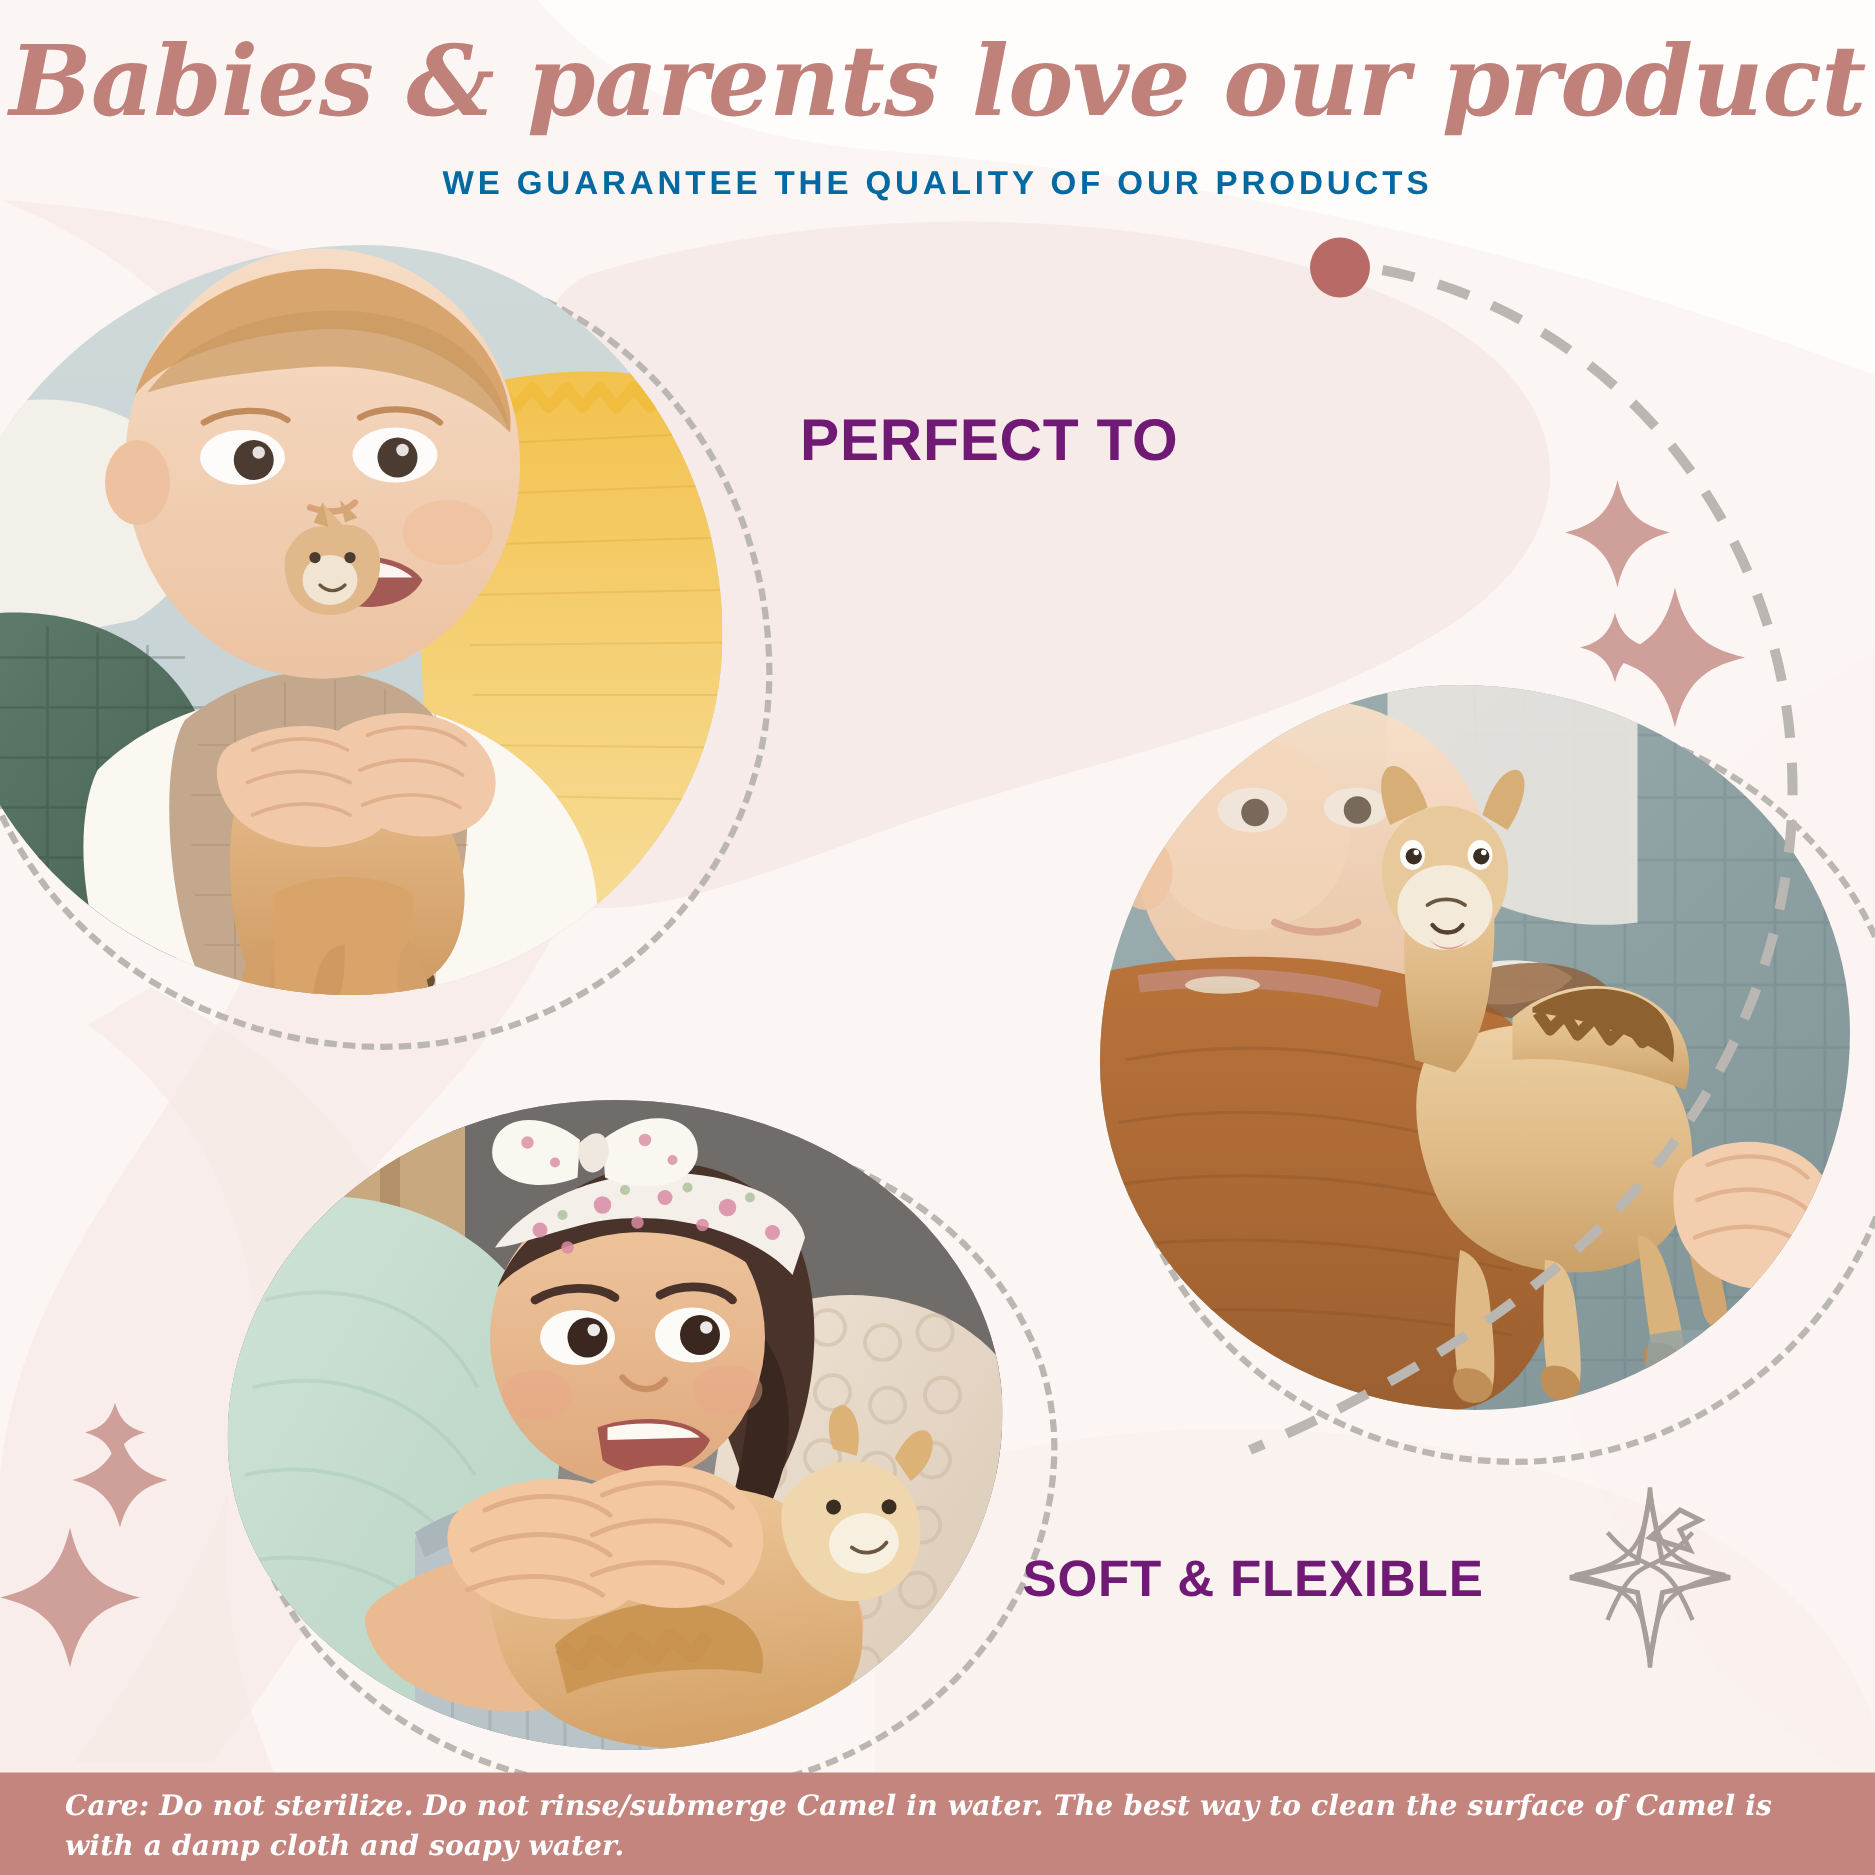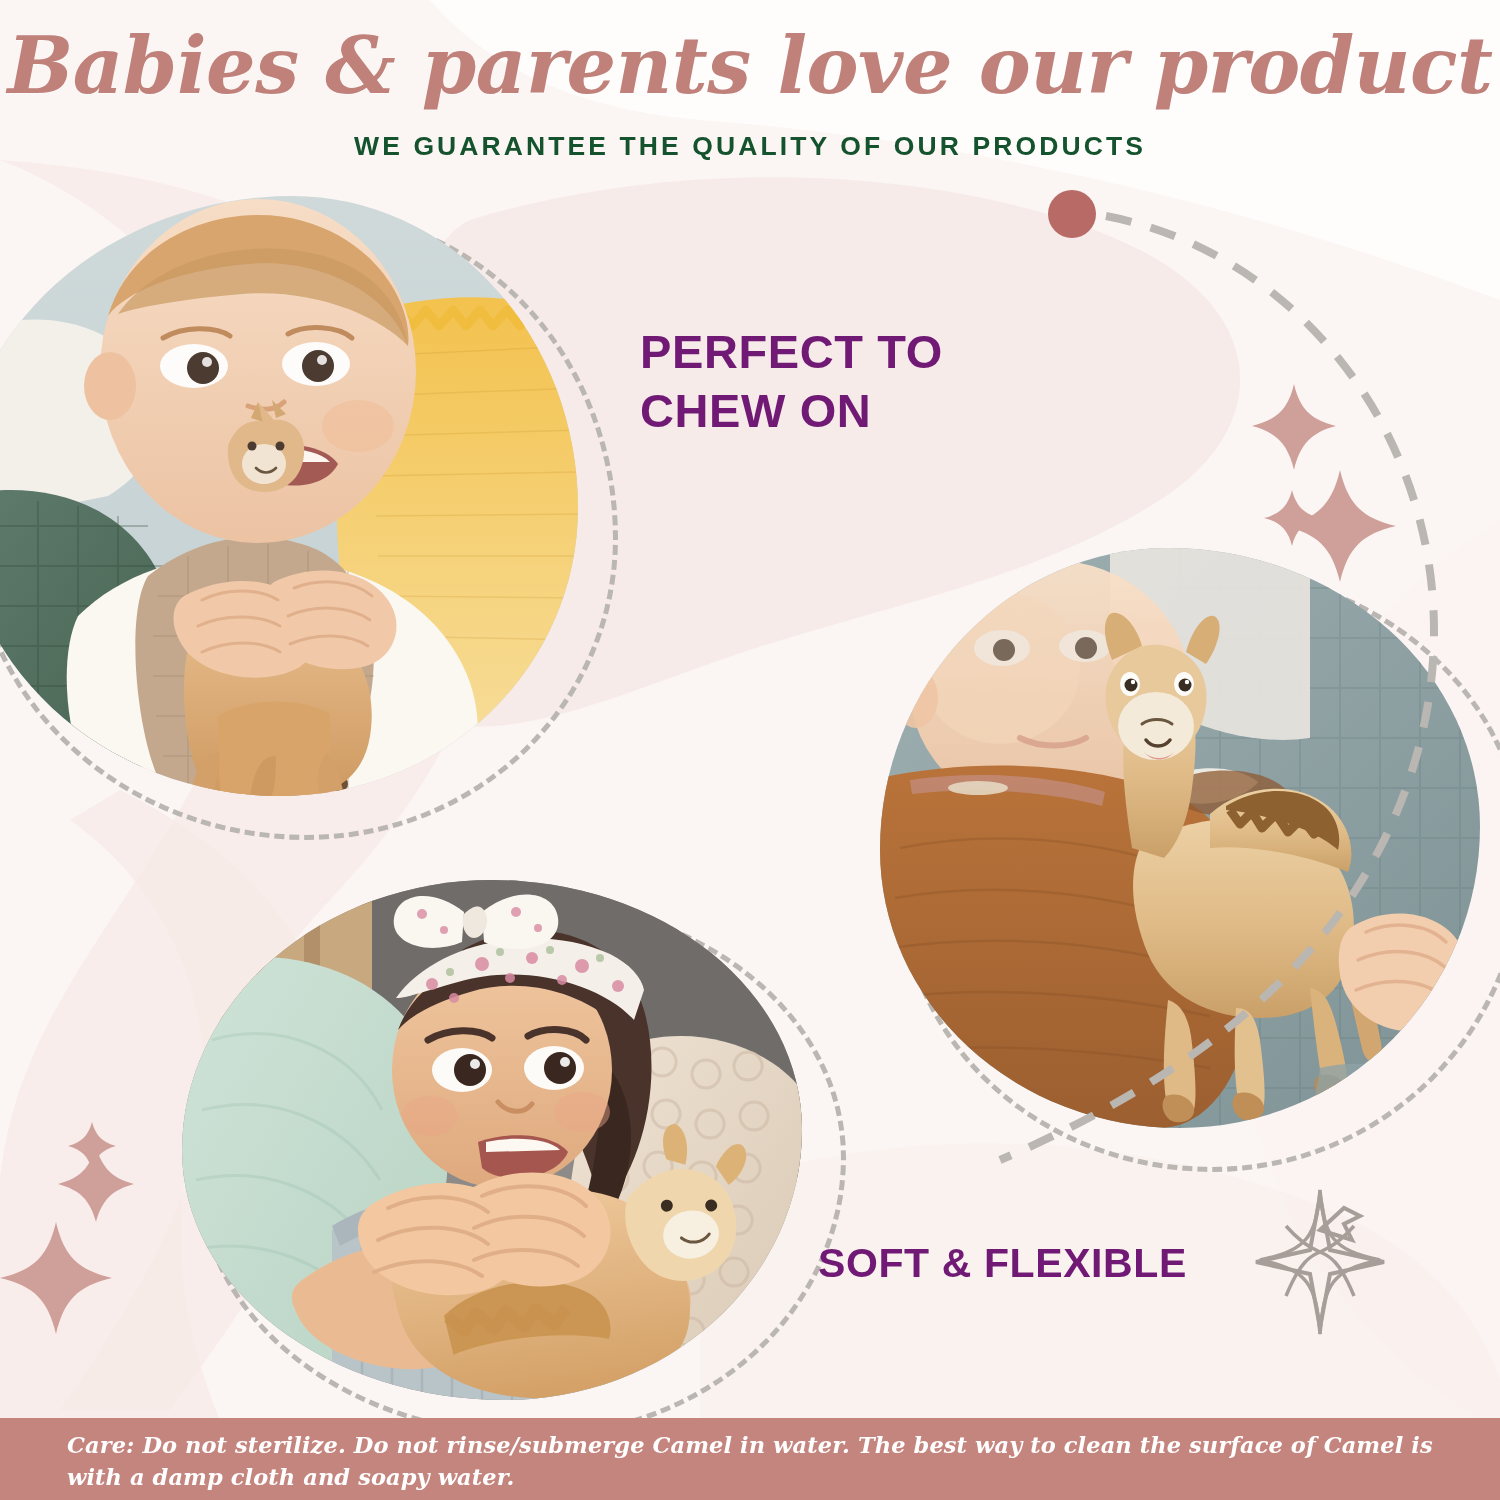--- a/index.html
+++ b/index.html
@@ -25,21 +25,21 @@
     font-size:78px;
     color:#c0817a;
     letter-spacing:-0.5px;
     line-height:1.12;
     margin-top:22px;
     text-shadow:0 1px 0 rgba(255,255,255,.5);
   }
   .subtitle {
     font-size:26.5px;
     font-weight:700;
-    color:#14532d;
+    color:#0369a1;
     letter-spacing:3.1px;
     margin-top:22px;
   }
 
   
   .photo { position:absolute; overflow:hidden; z-index:4; }
 
   
   #photo1 { left:-42px; top:196px; width:620px; height:600px;
             border-radius:54% 46% 48% 52% / 50% 52% 48% 50%; }
@@ -72,21 +72,20 @@
   .care-bar {
     position:absolute; left:0; bottom:0; width:1500px; height:82px;
     background:#c5857f; z-index:9;
     padding:12px 40px 0 52px;
   }
   .care-text {
     font-family:"DejaVu Serif", serif;
     font-style:italic; font-weight:700;
     font-size:22.5px; color:#ffffff; line-height:1.42;
     letter-spacing:.1px;
-    margin-left:15px;
   }
 
   
   .ph { position:absolute; inset:0; }
 </style>
 </head>
 <body>
 
 <div class="stage">
 
@@ -549,21 +548,20 @@
              L1310,1274 L1256,1262 L1310,1250 Z
              M1320,1230 L1352,1240 L1344,1224 L1360,1216 L1344,1208 Z" fill="none" stroke="#a79e99" stroke-width="4"></path>
     <path d="M1320,1190 C1324,1236 1332,1250 1380,1260 C1332,1270 1324,1284 1320,1334
              C1316,1284 1308,1270 1260,1260 C1308,1250 1316,1236 1320,1190 Z
              M1286,1226 C1300,1242 1310,1248 1320,1252 C1310,1256 1300,1262 1286,1296
              M1354,1226 C1340,1242 1330,1248 1320,1252 C1330,1256 1340,1262 1354,1296" fill="none" stroke="#a79e99" stroke-width="3.5"></path>
   </svg>
 
   <div class="flabel" id="label1">
     <div>PERFECT TO</div>
-    <div>CHEW ON</div>
   </div>
   <div class="flabel" id="label3">SOFT &amp; FLEXIBLE</div>
 
   <div class="care-bar">
     <div class="care-text">Care: Do not sterilize. Do not rinse/submerge Camel in water. The best way to clean the surface of Camel is with a damp cloth and soapy water.</div>
   </div>
 
 </div>
 
 </body></html>

